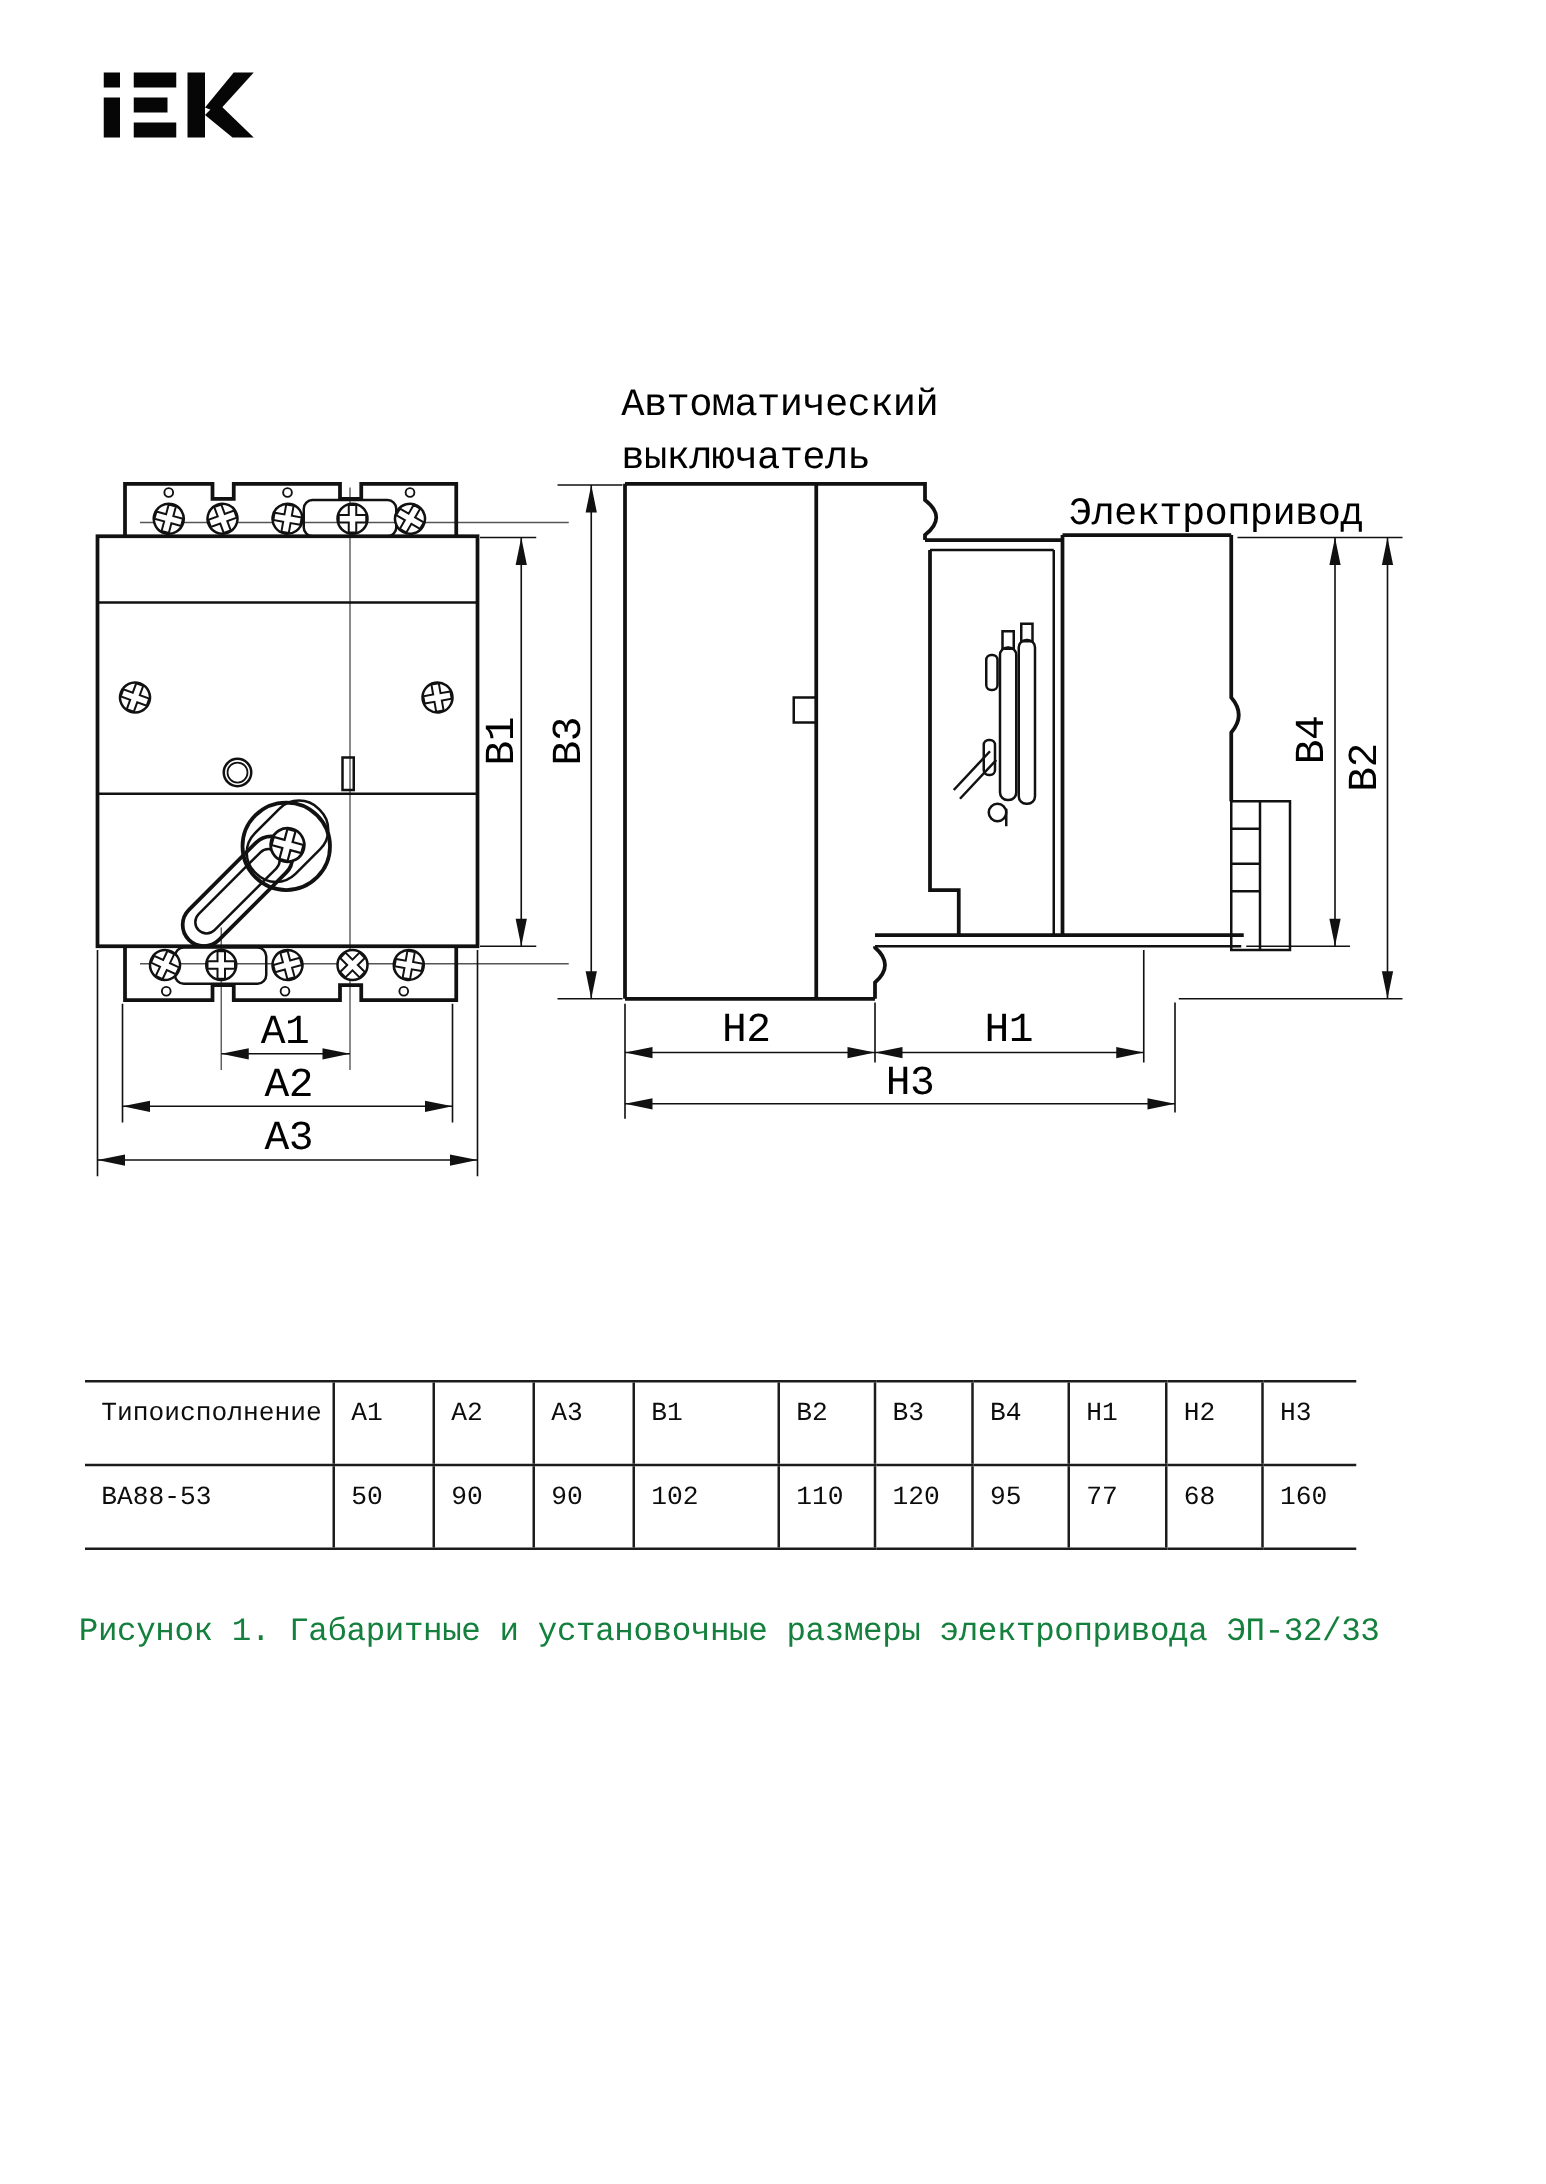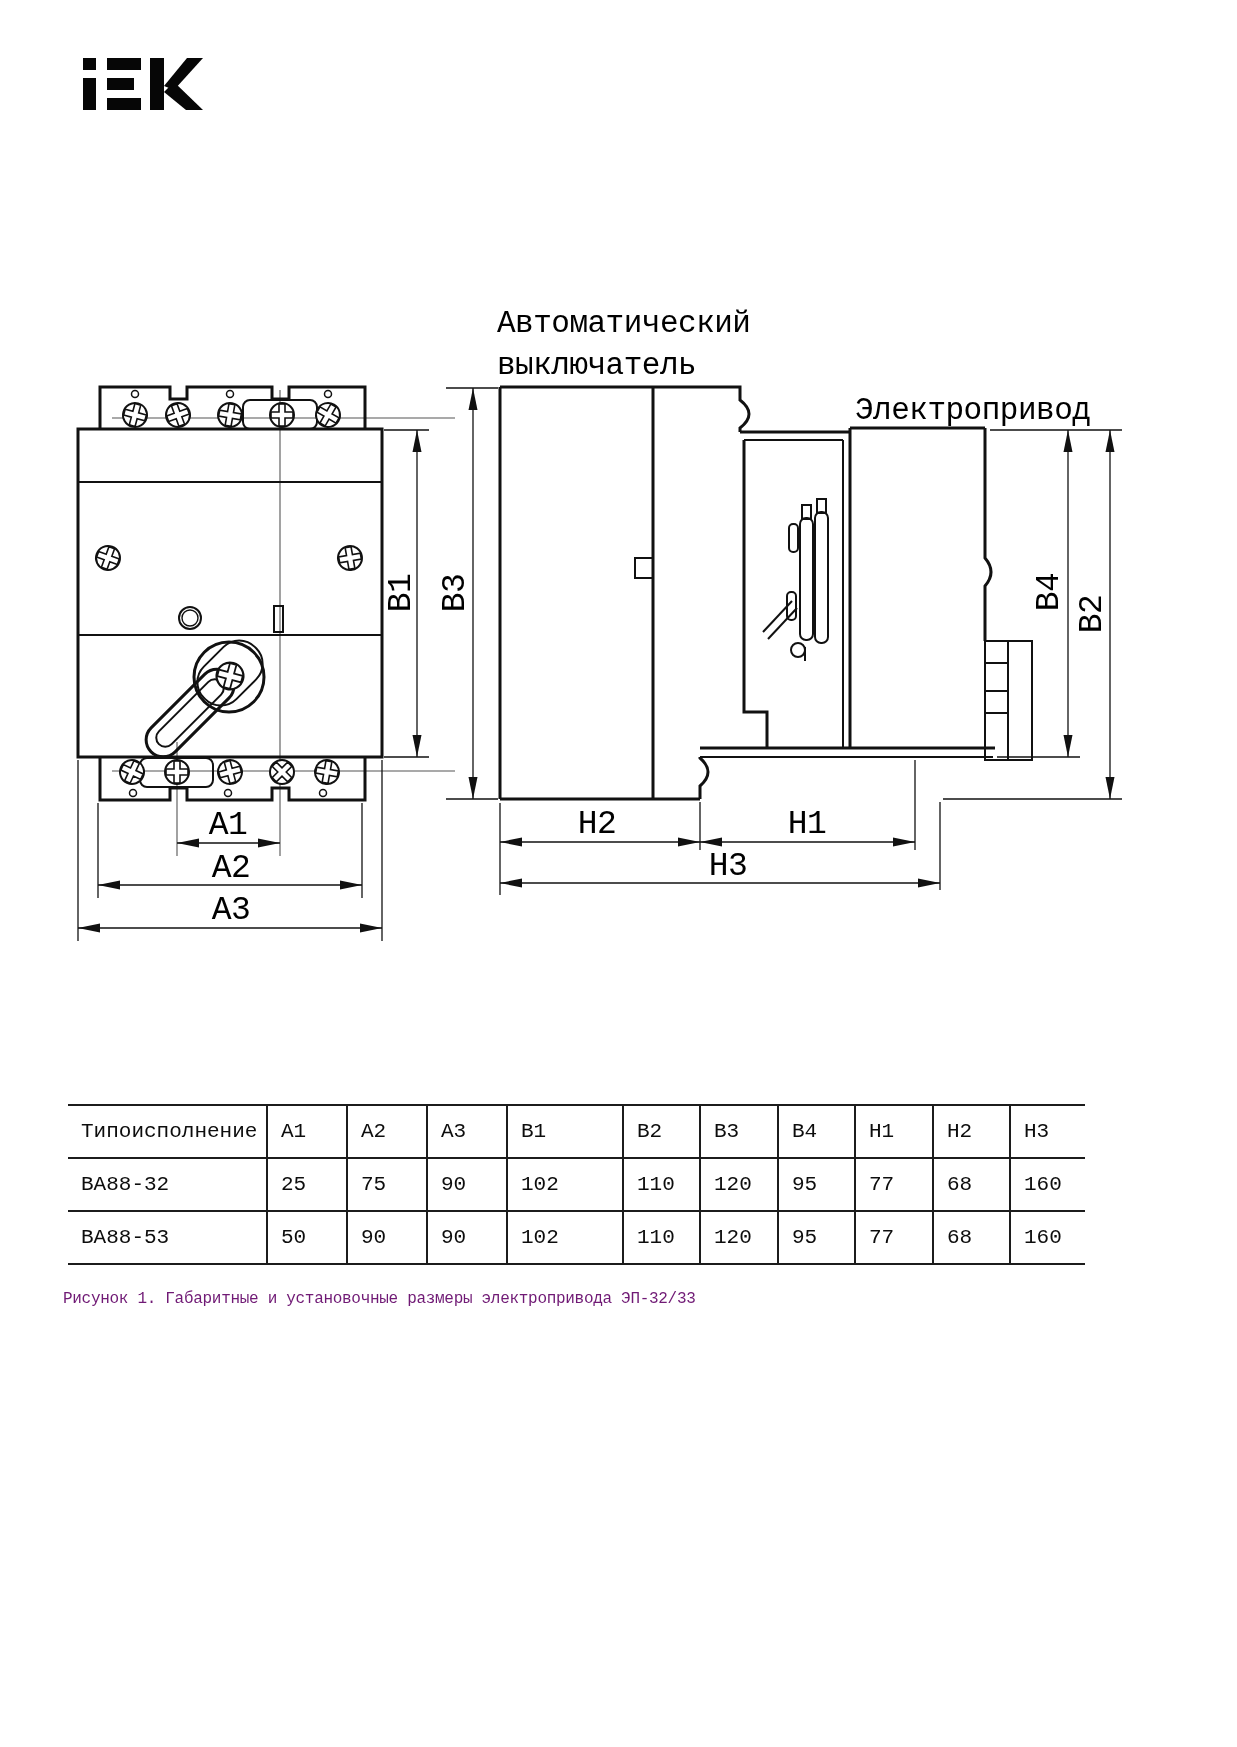--- a/index.html
+++ b/index.html
@@ -9,25 +9,25 @@
   svg .outline{stroke:#111;fill:none;stroke-width:3;stroke-linejoin:miter;}
   svg .detail{stroke:#111;fill:none;stroke-width:2;}
   svg .thin{stroke:#111;fill:none;stroke-width:1.3;}
   svg .centerline{stroke:#555;fill:none;stroke-width:1.1;}
   svg .arrow{fill:#111;stroke:none;}
   svg text{fill:#000;}
   svg .dim-label{font-size:33px;letter-spacing:-0.5px;}
   svg .title-label{font-size:31px;letter-spacing:-0.5px;}
   .dim-table{position:absolute;left:68px;top:1104px;border-collapse:collapse;table-layout:fixed;
              font-size:21px;color:#0d0d0d;}
-  .dim-table th,.dim-table td{border-bottom:2px solid #1c1c1c;padding:0 0 0 13px;text-align:left;
+  .dim-table th,.dim-table td{border-bottom:2px solid #1c1c1c;padding:0 0 14px 13px;text-align:left;
              font-weight:normal;height:51px;vertical-align:middle;white-space:nowrap;}
   .dim-table thead th{border-top:2px solid #1c1c1c;}
   .dim-table th+th,.dim-table td+td{border-left:2px solid #1c1c1c;}
-  .caption{position:absolute;left:63px;top:1290px;font-size:16px;letter-spacing:-0.3px;color:#701a75;}
+  .caption{position:absolute;left:63px;top:1290px;font-size:26px;letter-spacing:-0.3px;color:#15803d;}
 </style>
 </head>
 <body>
 
 <div class="page">
 
   <svg class="drawing" width="1237" height="985" viewBox="0 0 1237 985">
 
     <defs>
       <g id="screw">
@@ -264,33 +264,20 @@
           <th>B2</th>
           <th>B3</th>
           <th>B4</th>
           <th>H1</th>
           <th>H2</th>
           <th>H3</th>
         </tr>
       </thead>
     <tbody>
         <tr>
-          <td>ВА88-32</td>
-          <td>25</td>
-          <td>75</td>
-          <td>90</td>
-          <td>102</td>
-          <td>110</td>
-          <td>120</td>
-          <td>95</td>
-          <td>77</td>
-          <td>68</td>
-          <td>160</td>
-        </tr>
-        <tr>
           <td>ВА88-53</td>
           <td>50</td>
           <td>90</td>
           <td>90</td>
           <td>102</td>
           <td>110</td>
           <td>120</td>
           <td>95</td>
           <td>77</td>
           <td>68</td>

